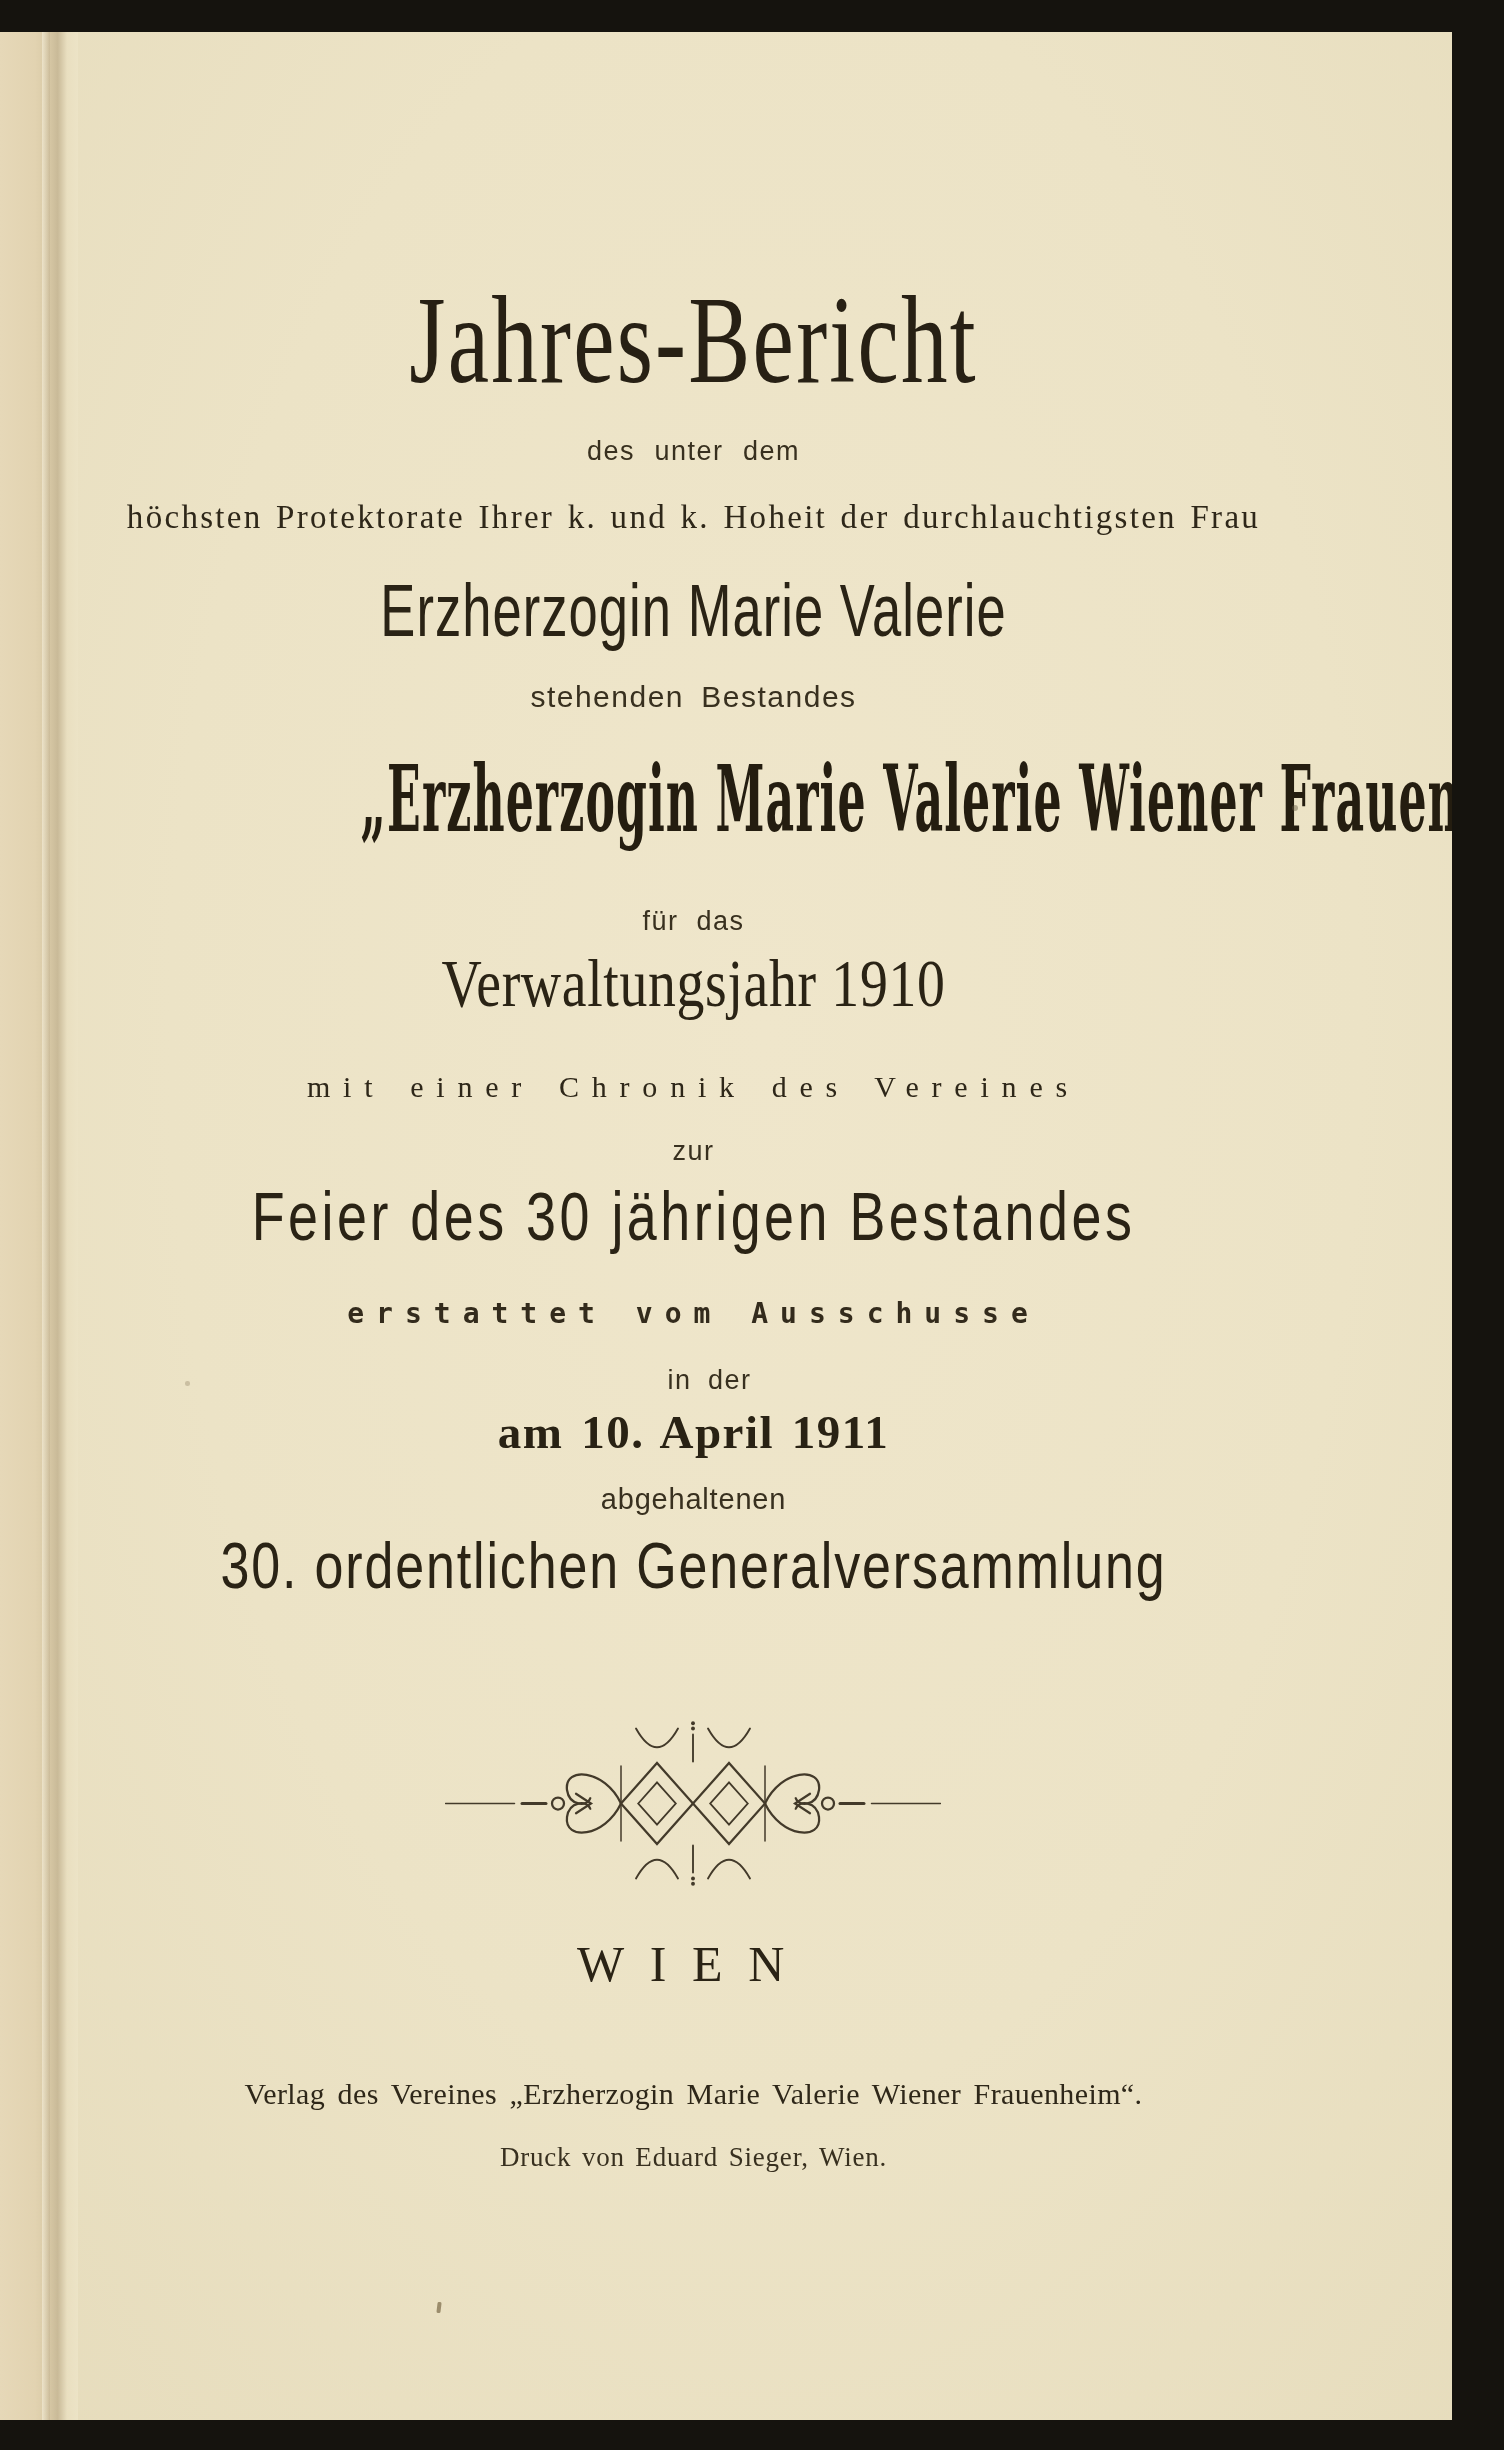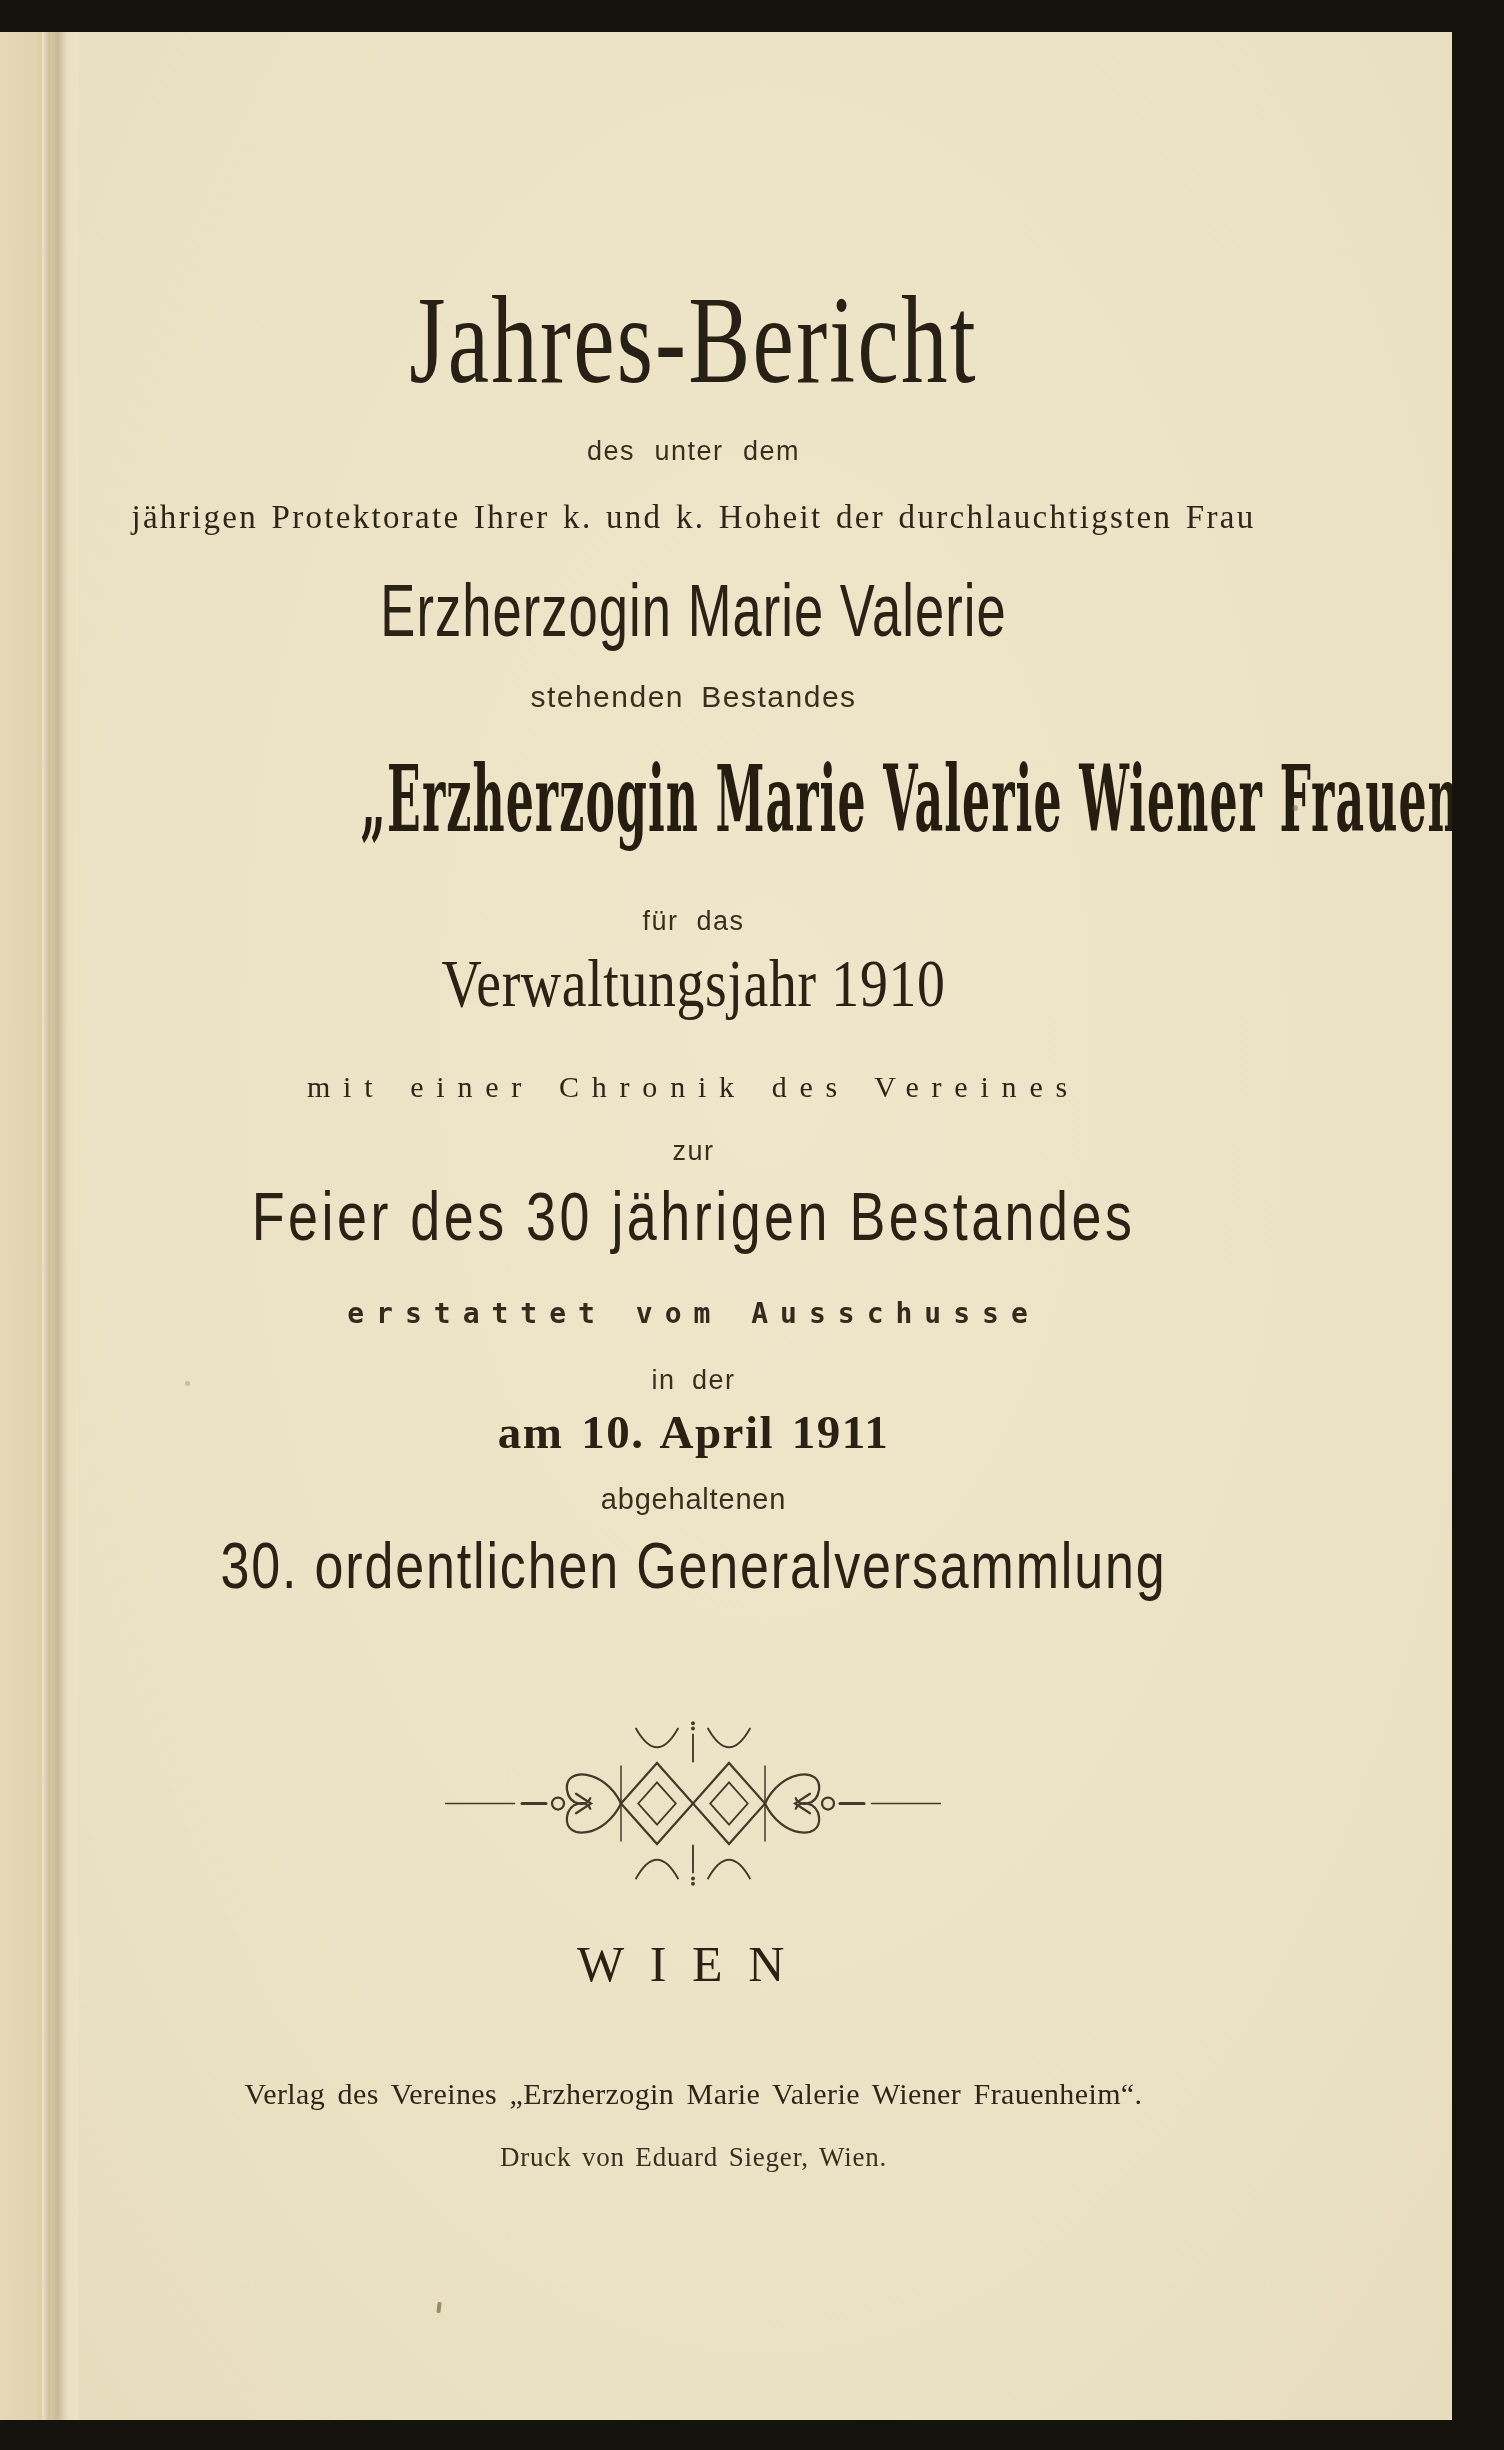--- a/index.html
+++ b/index.html
@@ -28,21 +28,21 @@
   .t-society{top:721px;font-family:"DejaVu Serif",serif;font-weight:bold;font-size:92px;
              letter-spacing:2.3px;transform:scaleX(.48);color:#241d10;}
   .t-fuerdas{top:876px;font-size:27px;letter-spacing:1.5px;word-spacing:9px;}
   .t-year{top:917px;font-size:68px;letter-spacing:0.8px;transform:scaleX(.82);color:#2a2315;}
   .t-chronik{top:1040px;font-size:30px;letter-spacing:12.8px;word-spacing:4.5px;color:#2e2719;}
   .t-zur{top:1106px;font-size:27px;letter-spacing:1.5px;}
   .t-feier{top:1150px;font-family:"Liberation Sans",sans-serif;font-size:69px;
            letter-spacing:4.5px;transform:scaleX(.78);color:#2a2315;}
   .t-erstattet{top:1268px;font-family:"DejaVu Sans Mono",monospace;font-weight:bold;
            font-size:28px;letter-spacing:12px;color:#332b1c;}
-  .t-inder{top:1335px;font-size:27px;letter-spacing:1.5px;word-spacing:7.5px;}
+  .t-inder{top:1335px;font-size:27px;letter-spacing:1.5px;word-spacing:7.5px;margin-left:16px;}
   .t-date{top:1377px;font-weight:bold;font-size:47px;letter-spacing:1.5px;word-spacing:4.5px;color:#292214;}
   .t-abgehalten{top:1453px;font-size:29px;letter-spacing:0.8px;}
   .t-assembly{top:1501px;font-family:"Liberation Sans",sans-serif;font-size:65px;
            letter-spacing:2.3px;transform:scaleX(.8);color:#2a2315;}
   .t-wien{top:1907px;font-size:50px;letter-spacing:25.6px;color:#2a2315;}
   .t-publisher{top:2047px;font-size:30px;letter-spacing:0.4px;word-spacing:4.5px;color:#2e2719;}
   .t-printer{top:2112px;font-size:27px;letter-spacing:0.8px;word-spacing:3px;color:#38301f;}
   
   .ornament{position:absolute;left:445px;top:1689px;width:496px;height:165px;}
   
@@ -56,21 +56,21 @@
 <body>
 
 <div class="scan">
   <div class="page">
     <div class="gutter"></div>
     <div class="gutter-streak"></div>
     <div class="page-edge-right"></div>
 
     <div class="line t-title">Jahres-Bericht</div>
     <div class="line serif-sm t-desunter">des unter dem</div>
-    <div class="line t-hoechsten">jährigen Protektorate Ihrer k. und k. Hoheit der durchlauchtigsten Frau</div>
+    <div class="line t-hoechsten">höchsten Protektorate Ihrer k. und k. Hoheit der durchlauchtigsten Frau</div>
     <div class="line t-patron">Erzherzogin Marie Valerie</div>
     <div class="line serif-sm t-stehenden">stehenden Bestandes</div>
     <div class="line t-society">„Erzherzogin Marie Valerie Wiener Frauenheim“</div>
     <div class="line serif-sm t-fuerdas">für das</div>
     <div class="line t-year">Verwaltungsjahr 1910</div>
     <div class="line t-chronik">mit einer Chronik des Vereines</div>
     <div class="line serif-sm t-zur">zur</div>
     <div class="line t-feier">Feier des 30 jährigen Bestandes</div>
     <div class="line t-erstattet">erstattet vom Ausschusse</div>
     <div class="line serif-sm t-inder">in der</div>

